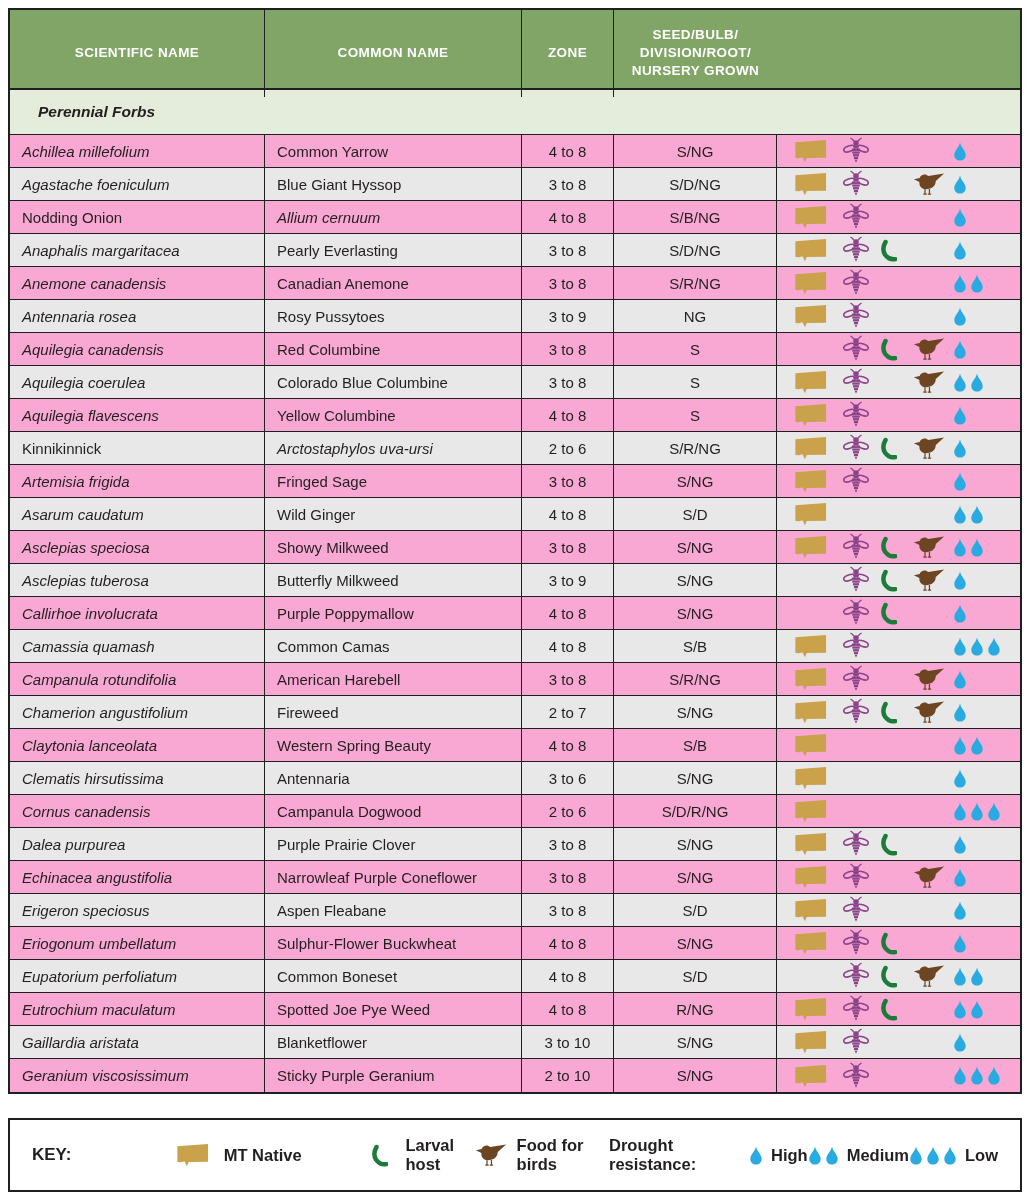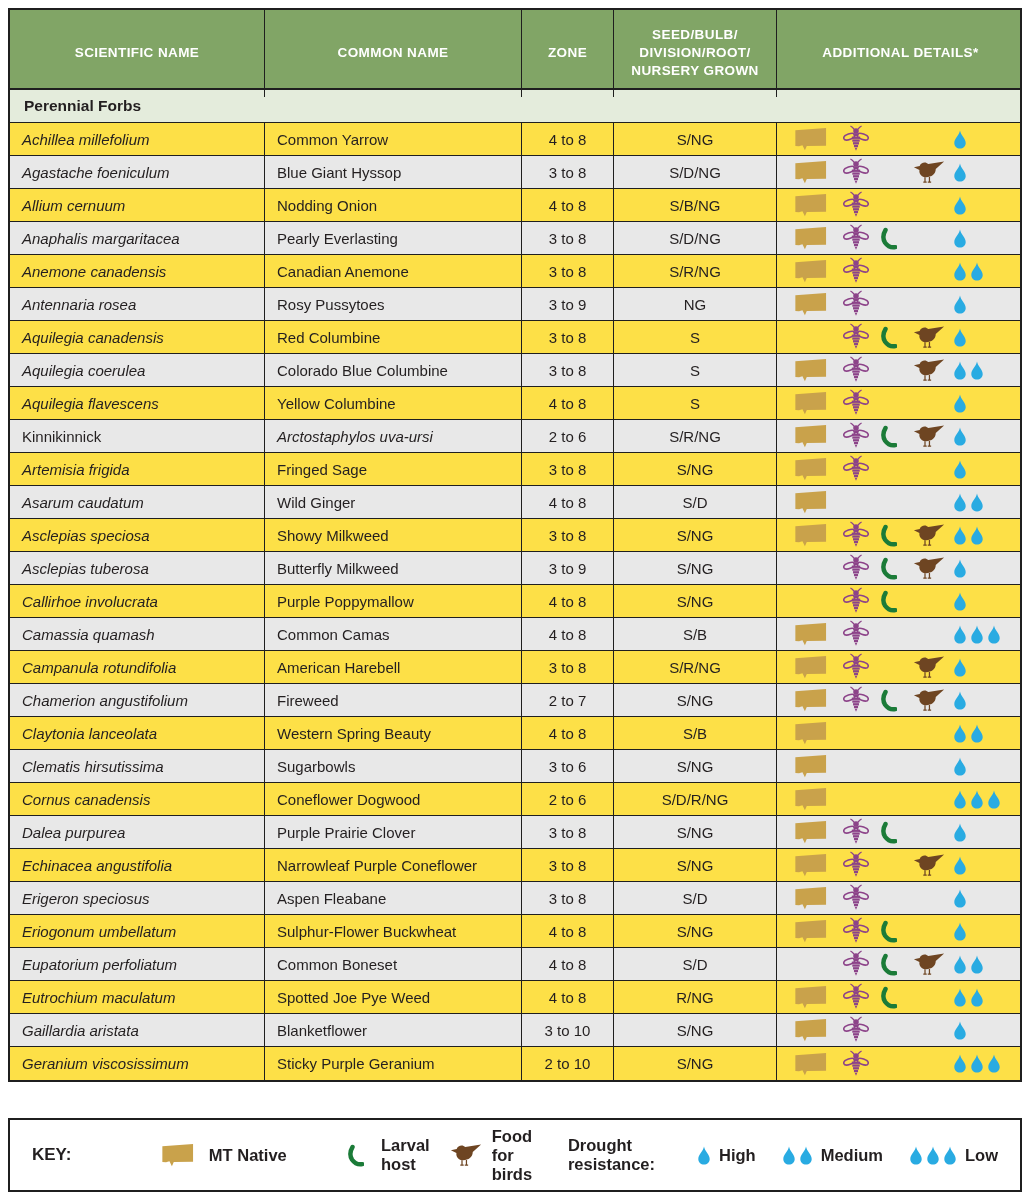--- a/index.html
+++ b/index.html
@@ -16,24 +16,24 @@
   .plant-table{position:absolute;left:8px;top:8px;width:1014px;border:2px solid var(--border);background:#fff;}
   .grid-row{display:grid;grid-template-columns:255px 257px 92px 163px 247px;}
   .header-row{background:var(--green);height:80px;border-bottom:2px solid var(--border);}
   .th{
     display:flex;align-items:center;justify-content:center;text-align:center;
     color:#ffffff;font-weight:bold;font-size:13.5px;letter-spacing:.4px;
     border-right:1px solid var(--border);padding:16px 6px;white-space:pre-line;line-height:1.35;
   }
   .th:last-child{border-right:none;}
   .section-row{
-    background:var(--section);height:33px;display:flex;align-items:center;
-    padding-left:14px;font-weight:bold;font-size:15.5px;border-bottom:1px solid var(--border);
+    background:var(--section);height:45px;display:flex;align-items:center;
+    padding-left:28px;font-weight:bold;font-size:15.5px;border-bottom:1px solid var(--border);font-style:italic;
   }
-  .row{height:33px;background:#fde047;border-bottom:1px solid var(--border);}
+  .row{height:33px;background:#f9a8d4;border-bottom:1px solid var(--border);}
   .row:last-child{border-bottom:none;}
   .row.alt{background:var(--alt);}
   .cell{
     display:flex;align-items:center;border-right:1px solid var(--border);
     font-size:15px;padding:0 12px;overflow:hidden;white-space:nowrap;
   }
   .cell:last-child{border-right:none;}
   .cell.sci{font-style:italic;}
   .cell.zone,.cell.seed{justify-content:center;padding:12px 4px;}
   .cell.details{padding:0 4px 0 16px;display:grid;grid-template-columns:50px 37px 33px 40px auto;align-items:center;}
@@ -46,38 +46,37 @@
     border:2px solid var(--border);background:#fff;
     display:flex;align-items:center;padding:0 22px;
   }
   .key-label{font-weight:bold;font-size:17px;width:78px;}
   .key-group{display:flex;flex-direction:row;justify-content:center;gap:7px;}
   .key-group.g1{width:268px;}
   .key-group.g2{width:240px;}
   .key-item{display:flex;align-items:center;gap:10px;}
   .key-item .icon-slot{width:44px;display:flex;justify-content:center;align-items:center;}
   .key-item .key-item-label{font-weight:bold;font-size:16.5px;}
-  .drought{display:flex;align-items:center;gap:26px;margin-left:14px;}
+  .drought{display:flex;align-items:center;margin-left:14px;}
   .drought-title{font-weight:bold;font-size:16.5px;}
   .drought-level{display:flex;align-items:center;gap:8px;}
   .drought-level .drops{display:flex;gap:3px;}
   .drought-level .level-label{font-weight:bold;font-size:16.5px;}
 </style>
 </head>
 <body>
 
 <div class="plant-table">
   <div class="grid-row header-row">
     <div class="th">SCIENTIFIC NAME</div>
     <div class="th">COMMON NAME</div>
     <div class="th">ZONE</div>
     <div class="th">SEED/BULB/
 DIVISION/ROOT/
 NURSERY GROWN</div>
-    <div class="th">ADDITIONAL DETAILS*</div>
   </div>
   <div class="section-row">Perennial Forbs</div>
   <div>
   <div class="grid-row row">
     <div class="cell sci">Achillea millefolium</div>
     <div class="cell common">Common Yarrow</div>
     <div class="cell zone">4 to 8</div>
     <div class="cell seed">S/NG</div>
     <div class="cell details">
       <span class="slot slot-montana">
@@ -151,22 +150,22 @@
 </span>
       <span class="slot slot-drops">
   <svg width="14" height="19" viewBox="0 0 14 20">
     <path fill="#29ABE2" d="M7 0.5 C7.6 5 13 9 13 13.6 C13 17.1 10.3 19.5 7 19.5 C3.7 19.5 1 17.1 1 13.6 C1 9 6.4 5 7 0.5 Z"></path>
   </svg>
 </span>
     </div>
   </div>
 
   <div class="grid-row row">
+    <div class="cell common">Nodding Onion</div>
     <div class="cell sci">Allium cernuum</div>
-    <div class="cell common">Nodding Onion</div>
     <div class="cell zone">4 to 8</div>
     <div class="cell seed">S/B/NG</div>
     <div class="cell details">
       <span class="slot slot-montana">
   <svg width="34" height="24" viewBox="0 0 36 25">
     <path fill="#C9A24B" d="M2.5 3.2 L35 0.8 L35 19.6 L14.6 19.8 L12.6 24.4 L10 19 L6.4 20.2 L2.5 19.8 Z"></path>
   </svg>
 </span>
       <span class="slot slot-bee">
   <svg width="26" height="28" viewBox="0 0 28 30">
@@ -859,21 +858,21 @@
 
   <svg width="14" height="19" viewBox="0 0 14 20">
     <path fill="#29ABE2" d="M7 0.5 C7.6 5 13 9 13 13.6 C13 17.1 10.3 19.5 7 19.5 C3.7 19.5 1 17.1 1 13.6 C1 9 6.4 5 7 0.5 Z"></path>
   </svg>
 </span>
     </div>
   </div>
 
   <div class="grid-row row alt">
     <div class="cell sci">Clematis hirsutissima</div>
-    <div class="cell common">Sugarbowls</div>
+    <div class="cell common">Antennaria</div>
     <div class="cell zone">3 to 6</div>
     <div class="cell seed">S/NG</div>
     <div class="cell details">
       <span class="slot slot-montana">
   <svg width="34" height="24" viewBox="0 0 36 25">
     <path fill="#C9A24B" d="M2.5 3.2 L35 0.8 L35 19.6 L14.6 19.8 L12.6 24.4 L10 19 L6.4 20.2 L2.5 19.8 Z"></path>
   </svg>
 </span>
       <span class="slot slot-bee"></span>
       <span class="slot slot-caterpillar"></span>
@@ -881,21 +880,21 @@
       <span class="slot slot-drops">
   <svg width="14" height="19" viewBox="0 0 14 20">
     <path fill="#29ABE2" d="M7 0.5 C7.6 5 13 9 13 13.6 C13 17.1 10.3 19.5 7 19.5 C3.7 19.5 1 17.1 1 13.6 C1 9 6.4 5 7 0.5 Z"></path>
   </svg>
 </span>
     </div>
   </div>
 
   <div class="grid-row row">
     <div class="cell sci">Cornus canadensis</div>
-    <div class="cell common">Coneflower Dogwood</div>
+    <div class="cell common">Campanula Dogwood</div>
     <div class="cell zone">2 to 6</div>
     <div class="cell seed">S/D/R/NG</div>
     <div class="cell details">
       <span class="slot slot-montana">
   <svg width="34" height="24" viewBox="0 0 36 25">
     <path fill="#C9A24B" d="M2.5 3.2 L35 0.8 L35 19.6 L14.6 19.8 L12.6 24.4 L10 19 L6.4 20.2 L2.5 19.8 Z"></path>
   </svg>
 </span>
       <span class="slot slot-bee"></span>
       <span class="slot slot-caterpillar"></span>

